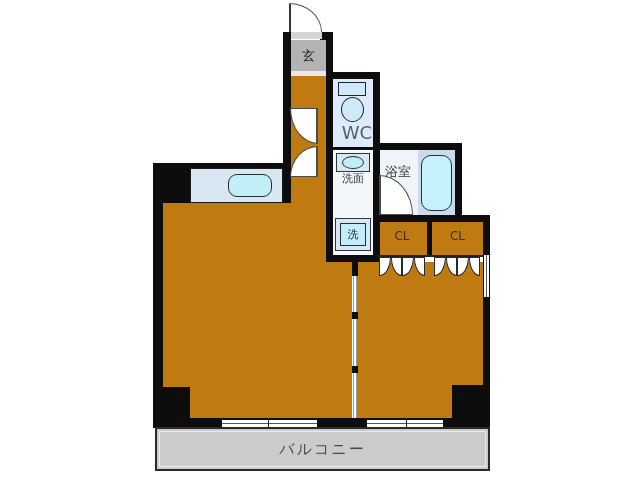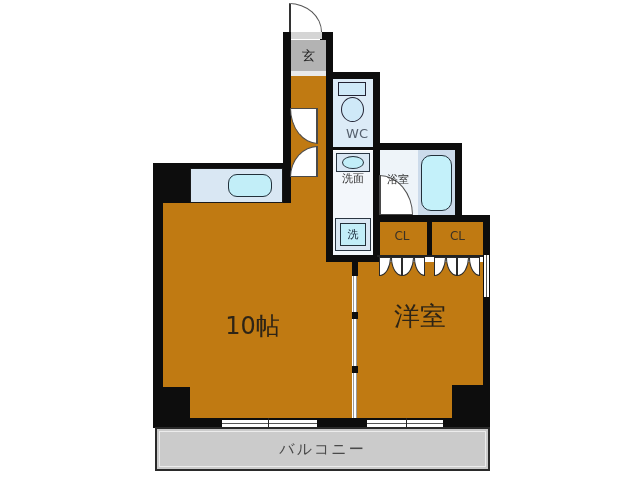--- a/index.html
+++ b/index.html
@@ -67,35 +67,35 @@
 
   <div class="abs" style="left:291px;top:32px;width:31px;height:7px;background:#d5d5d5;"></div>
   <div class="abs" style="left:289px;top:3px;width:33px;height:29px;background:#fff;
               border-left:2px solid #333;border-top:1px solid #555;border-right:1px solid #555;
               border-top-right-radius:100% 100%;"></div>
   <div class="lbl" style="left:291px;top:42px;width:35px;height:26px;font-size:13px;color:#222;">玄</div>
 
   <div class="abs" style="left:333px;top:79px;width:40px;height:68px;background:var(--waterbg);"></div>
   <div class="abs" style="left:338px;top:82px;width:28px;height:14px;background:#cfe9f8;border:1px solid #223;"></div>
   <div class="abs" style="left:341px;top:97px;width:23px;height:25px;background:#cfe9f8;border:1px solid #223;border-radius:50%;"></div>
-  <div class="lbl" style="left:333px;top:123px;width:48px;height:20px;font-size:13px;color:var(--bluetext);">WC</div>
+  <div class="lbl" style="left:333px;top:123px;width:48px;height:20px;font-size:18px;color:var(--bluetext);">WC</div>
 
   <div class="abs" style="left:333px;top:151px;width:40px;height:104px;background:var(--senmenbg);"></div>
   <div class="unitbox" style="left:336px;top:153px;width:34px;height:19px;"></div>
   <div class="fixture" style="left:342px;top:156px;width:22px;height:13px;border-radius:50%;border-width:1px;"></div>
   <div class="lbl" style="left:331px;top:171px;width:44px;height:15px;font-size:11px;color:#333;">洗面</div>
   <div class="unitbox" style="left:335px;top:218px;width:36px;height:33px;"></div>
   <div class="fixture" style="left:340px;top:223px;width:26px;height:23px;border-width:1px;"></div>
   <div class="lbl" style="left:340px;top:223px;width:26px;height:23px;font-size:11px;color:#123;">洗</div>
 
   <div class="abs" style="left:380px;top:150px;width:38px;height:65px;background:#eef4f9;"></div>
   <div class="abs" style="left:418px;top:150px;width:37px;height:65px;background:var(--bathfloor);"></div>
   <div class="fixture" style="left:421px;top:155px;width:31px;height:56px;border-radius:10px;background:#c4f1fa;"></div>
   <div class="doorarc" style="left:379px;top:175px;width:34px;height:40px;border-left-width:2px;border-top-right-radius:100% 100%;"></div>
-  <div class="lbl" style="left:376px;top:172px;width:44px;height:14px;font-size:11px;color:#333;">浴室</div>
+  <div class="lbl" style="left:376px;top:164px;width:44px;height:14px;font-size:13px;color:#333;">浴室</div>
 
   <div class="doorarc" style="left:290px;top:108px;width:28px;height:36px;border-right-width:2px;border-bottom-left-radius:100% 100%;"></div>
   <div class="doorarc" style="left:290px;top:146px;width:28px;height:31px;border-right-width:2px;border-top-left-radius:100% 100%;"></div>
 
   <div class="lbl" style="left:377px;top:228px;width:50px;height:16px;font-size:12px;color:#3a3225;">CL</div>
   <div class="lbl" style="left:432px;top:228px;width:51px;height:16px;font-size:12px;color:#3a3225;">CL</div>
   <div class="birdrow" style="left:379px;top:257px;">
     <div class="bird">
         <div class="qbr"></div>
         <div class="qbl"></div>
@@ -129,16 +129,14 @@
   </div>
   <div class="win" style="left:484px;top:255px;width:5px;height:42px;">
     <div class="abs" style="left:2px;top:0;width:1px;height:42px;background:#555;"></div>
   </div>
 
   <div class="abs" style="left:155px;top:427px;width:335px;height:44px;background:var(--balcony);border:2px solid #2a2a2a;">
     <div class="abs" style="left:2px;top:2px;right:2px;bottom:2px;border:1px solid #ececec;"></div>
     <div class="lbl" style="left:0;top:0;width:100%;height:100%;font-size:15px;color:#4a4a4a;letter-spacing:2px;">バルコニー</div>
   </div>
 
-  <div class="lbl" style="left:170px;top:311px;width:165px;height:30px;font-size:24px;color:#2d2416;">10帖</div>
-  <div class="lbl" style="left:357px;top:301px;width:126px;height:30px;font-size:26px;color:#2d2416;">洋室</div>
 
 </div>
 
 </body></html>

